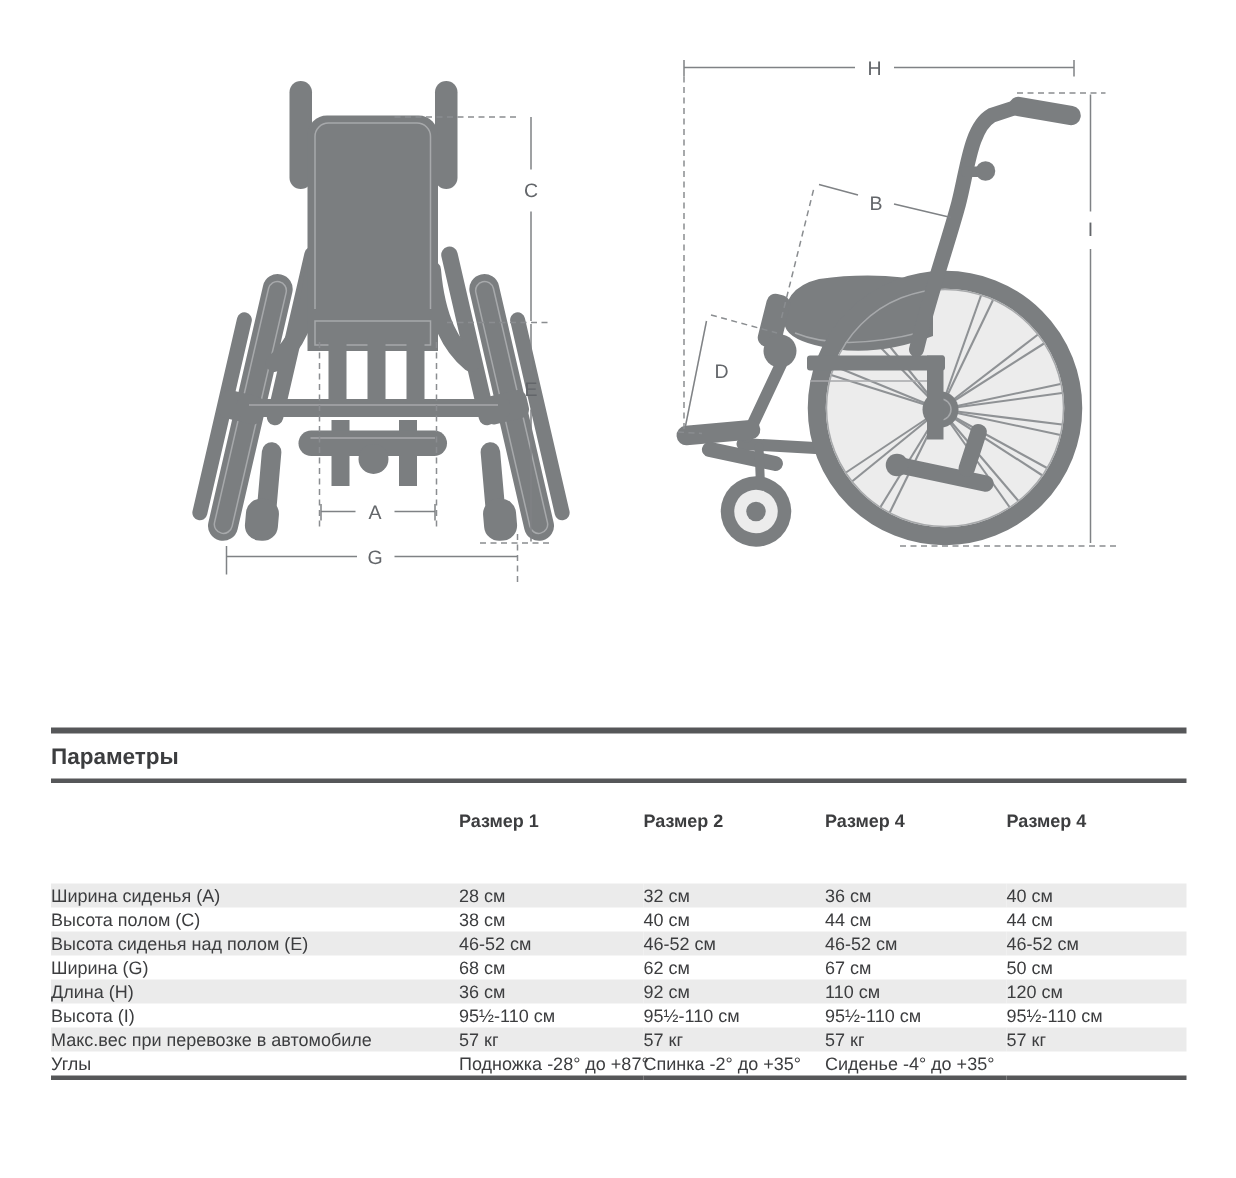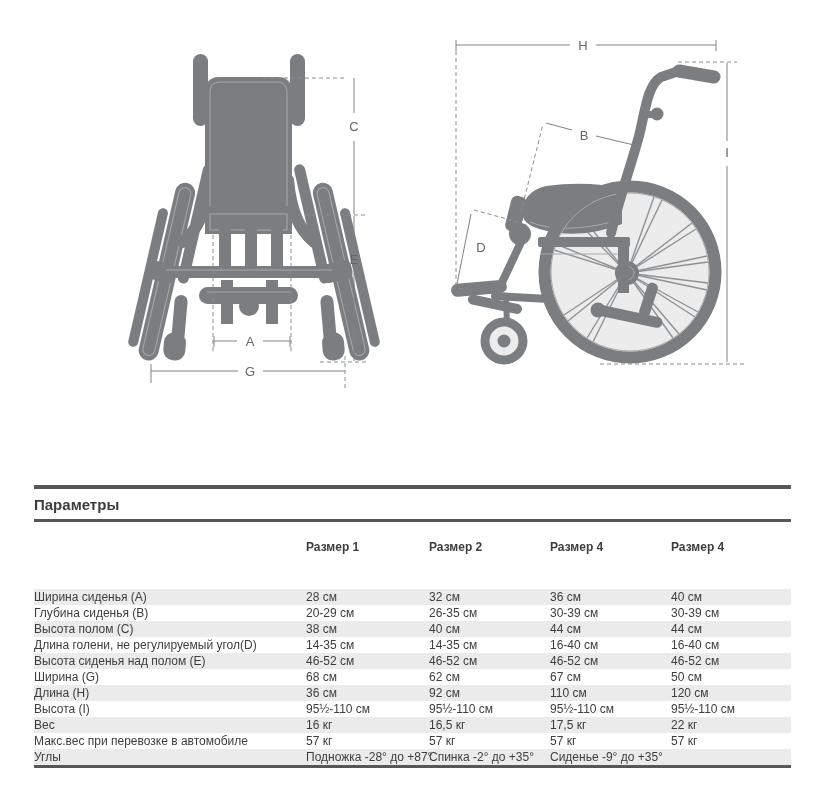--- a/index.html
+++ b/index.html
@@ -237,41 +237,27 @@
       </thead>
       <tbody>
         <tr>
           <td>Ширина сиденья (A)</td>
           <td>28 см</td>
           <td>32 см</td>
           <td>36 см</td>
           <td>40 см</td>
         </tr>
         <tr>
-          <td>Глубина сиденья (B)</td>
-          <td>20-29 см</td>
-          <td>26-35 см</td>
-          <td>30-39 см</td>
-          <td>30-39 см</td>
-        </tr>
-        <tr>
           <td>Высота полом (C)</td>
           <td>38 см</td>
           <td>40 см</td>
           <td>44 см</td>
           <td>44 см</td>
         </tr>
         <tr>
-          <td>Длина голени, не регулируемый угол(D)</td>
-          <td>14-35 см</td>
-          <td>14-35 см</td>
-          <td>16-40 см</td>
-          <td>16-40 см</td>
-        </tr>
-        <tr>
           <td>Высота сиденья над полом (E)</td>
           <td>46-52 см</td>
           <td>46-52 см</td>
           <td>46-52 см</td>
           <td>46-52 см</td>
         </tr>
         <tr>
           <td>Ширина (G)</td>
           <td>68 см</td>
           <td>62 см</td>
@@ -286,36 +272,29 @@
           <td>120 см</td>
         </tr>
         <tr>
           <td>Высота (I)</td>
           <td>95½-110 см</td>
           <td>95½-110 см</td>
           <td>95½-110 см</td>
           <td>95½-110 см</td>
         </tr>
         <tr>
-          <td>Вес</td>
-          <td>16 кг</td>
-          <td>16,5 кг</td>
-          <td>17,5 кг</td>
-          <td>22 кг</td>
-        </tr>
-        <tr>
           <td>Макс.вес при перевозке в автомобиле</td>
           <td>57 кг</td>
           <td>57 кг</td>
           <td>57 кг</td>
           <td>57 кг</td>
         </tr>
         <tr>
           <td>Углы</td>
           <td>Подножка -28° до +87°</td>
           <td>Спинка -2° до +35°</td>
-          <td>Сиденье -9° до +35°</td>
+          <td>Сиденье -4° до +35°</td>
           <td></td>
         </tr>
       </tbody>
     </table>
   </div>
 </div>
 
 </body></html>

